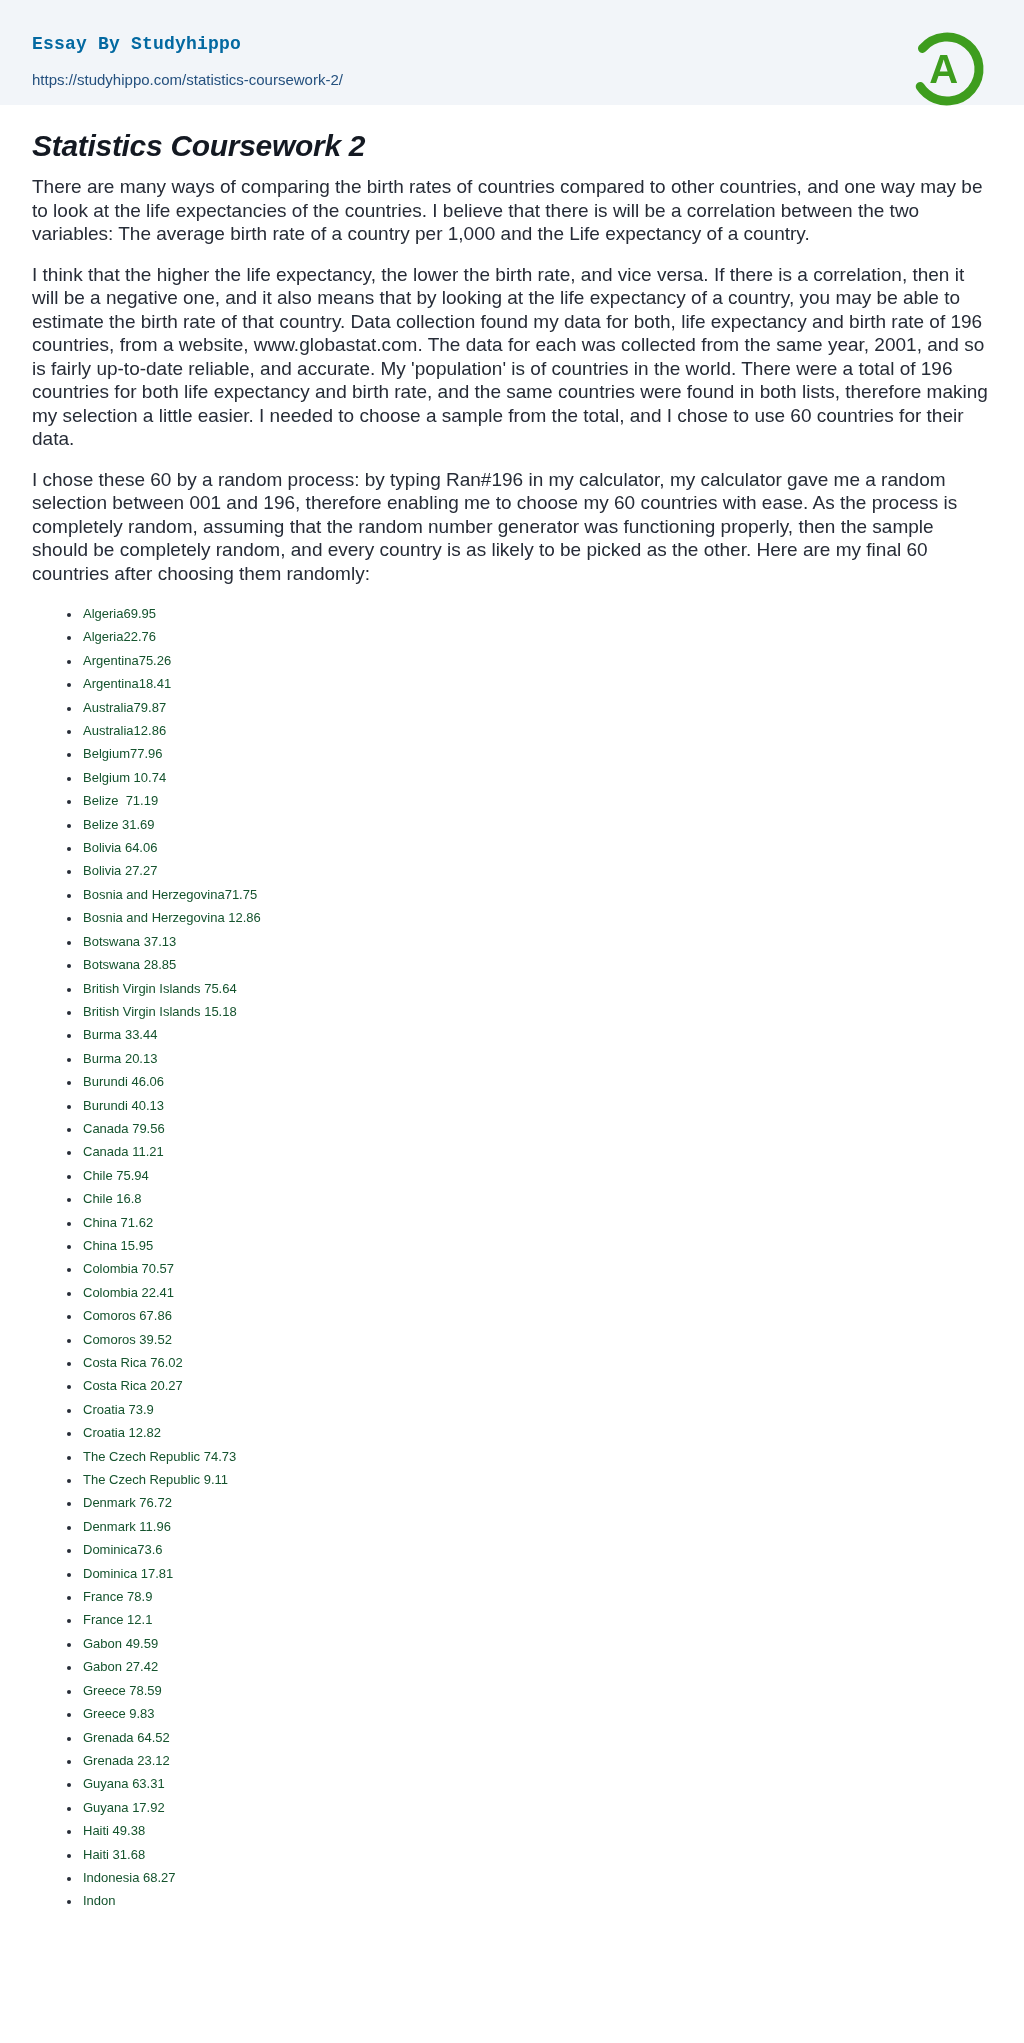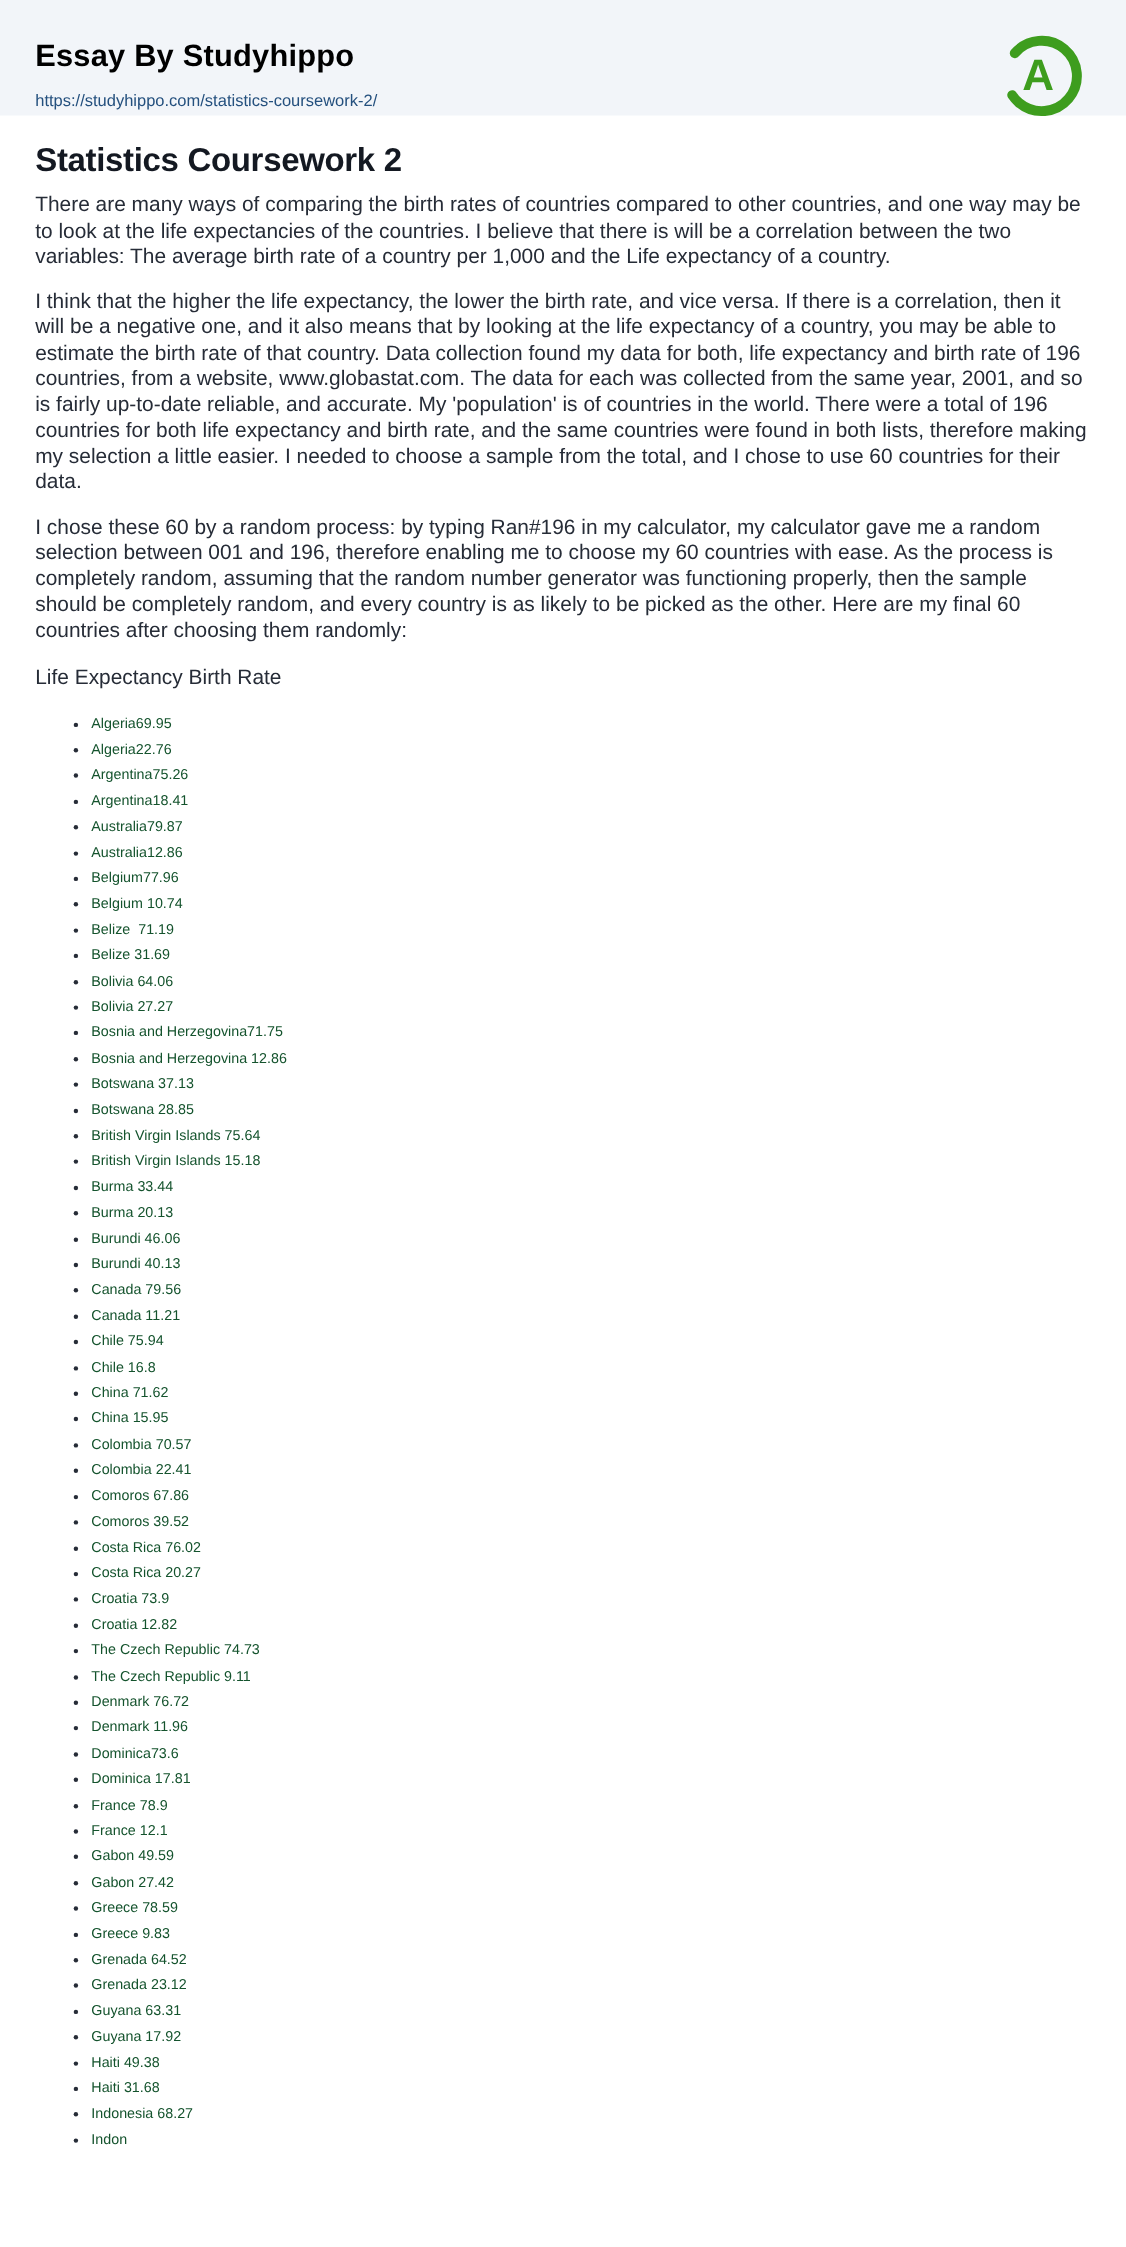--- a/index.html
+++ b/index.html
@@ -14,28 +14,29 @@
   .page-header {
     background: #f2f5f9;
     height: 105px;
     padding: 26px 36px 0 32px;
     display: flex;
     justify-content: space-between;
     align-items: flex-start;
   }
   .header-left { display: flex; flex-direction: column; }
   .site-title {
-    color: #000000;
-    font-size: 28px;
+    color: #0369a1;
+    font-size: 18px;
     font-weight: 700;
     letter-spacing: 0.2px;
     line-height: 1.2;
     margin-top: 8px;
     text-decoration: none;
     cursor: pointer;
+    font-family: Liberation Mono, monospace;
   }
   .page-url {
     color: #24507e;
     font-size: 15px;
     font-weight: 500;
     margin-top: 15px;
     text-decoration: none;
     cursor: pointer;
   }
   .logo-wrap {
@@ -58,20 +59,21 @@
 
   
   .article { padding: 14px 32px 0 32px; }
   .article-title {
     color: #141922;
     font-size: 30px;
     font-weight: 800;
     letter-spacing: -0.3px;
     margin-top: 10px;
     margin-bottom: 12px;
+    font-style: italic;
   }
   .article p {
     color: #262c37;
     font-size: 19px;
     line-height: 23.5px;
     margin-bottom: 17px;
     max-width: 962px;
   }
   .list-intro { margin-top: 20px; }
 
@@ -109,21 +111,20 @@
 
 <main class="article">
   <h1 class="article-title">Statistics Coursework 2</h1>
 
   <p>There are many ways of comparing the birth rates of countries compared to other countries, and one way may be to look at the life expectancies of the countries. I believe that there is will be a correlation between the two variables: The average birth rate of a country per 1,000 and the Life expectancy of a country.</p>
 
   <p>I think that the higher the life expectancy, the lower the birth rate, and vice versa. If there is a correlation, then it will be a negative one, and it also means that by looking at the life expectancy of a country, you may be able to estimate the birth rate of that country. Data collection found my data for both, life expectancy and birth rate of 196 countries, from a website, www.globastat.com. The data for each was collected from the same year, 2001, and so is fairly up-to-date reliable, and accurate. My 'population' is of countries in the world. There were a total of 196 countries for both life expectancy and birth rate, and the same countries were found in both lists, therefore making my selection a little easier. I needed to choose a sample from the total, and I chose to use 60 countries for their data.</p>
 
   <p>I chose these 60 by a random process: by typing Ran#196 in my calculator, my calculator gave me a random selection between 001 and 196, therefore enabling me to choose my 60 countries with ease. As the process is completely random, assuming that the random number generator was functioning properly, then the sample should be completely random, and every country is as likely to be picked as the other. Here are my final 60 countries after choosing them randomly:</p>
 
-  <p class="list-intro">Life Expectancy Birth Rate</p>
 
   <ul class="country-list">
       <li>Algeria69.95</li>
       <li>Algeria22.76</li>
       <li>Argentina75.26</li>
       <li>Argentina18.41</li>
       <li>Australia79.87</li>
       <li>Australia12.86</li>
       <li>Belgium77.96</li>
       <li>Belgium 10.74</li>

